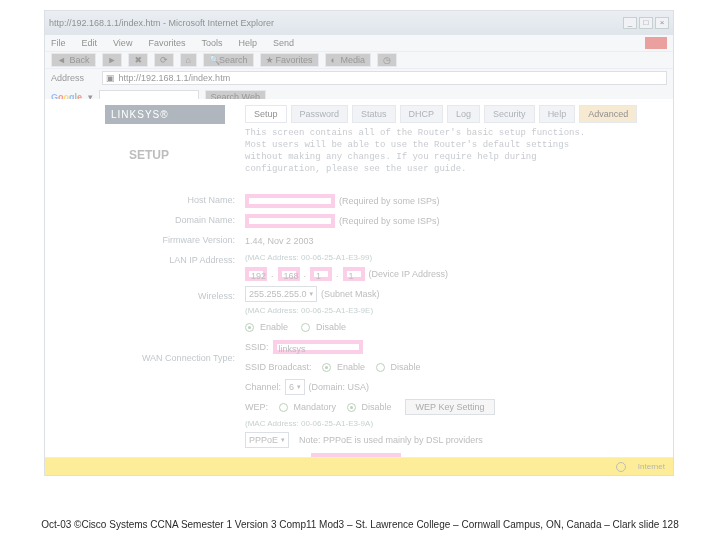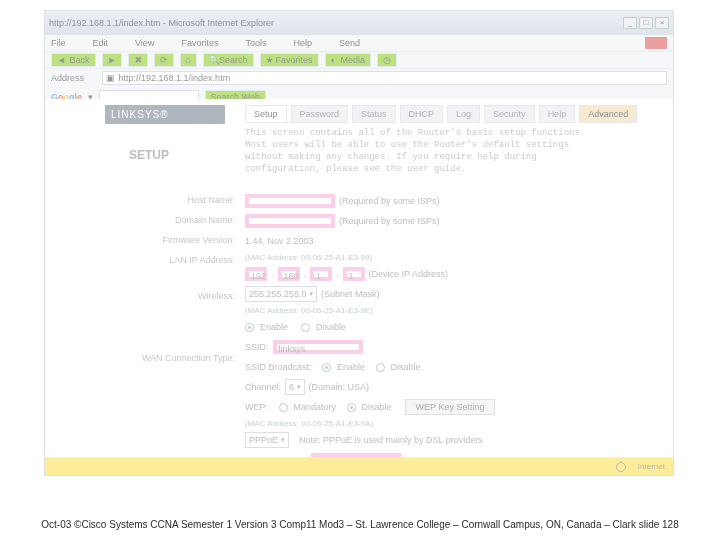--- a/index.html
+++ b/index.html
@@ -1,25 +1,25 @@
 <!DOCTYPE html>
 <html><head>
 <meta charset="utf-8">
 <style>
   * { box-sizing: border-box; margin: 0; padding: 0; }
   body { font-family: Tahoma, Arial, sans-serif; font-size: 10px; background: #fff; width: 720px; height: 540px; overflow: hidden; position: relative; }
   .win { position: absolute; left: 44px; top: 10px; width: 630px; height: 466px; border: 1px solid #c0c8d0; background: #f6f7f9; opacity: 0.55; }
   .titlebar { background: linear-gradient(#dce3ec,#c6d0dc); height: 16px; display: flex; align-items: center; padding: 12px 4px; font-size: 9px; color: #333; }
   .titlebar .t-text { flex: 1; }
   .winbtn { width: 14px; height: 12px; background: #e4e8ee; border: 1px solid #9aa; margin-left: 2px; text-align: center; line-height: 10px; font-size: 8px; }
-  .menubar { background: #f0f2f5; height: 16px; display: flex; align-items: center; gap: 27px; padding: 0 6px; font-size: 9px; color: #333; }
+  .menubar { background: #f0f2f5; height: 16px; display: flex; align-items: center; gap: 16px; padding: 0 6px; font-size: 9px; color: #333; }
   .menubar .spacer { flex: 1; }
   .menubar .goicon { width: 22px; height: 12px; background: #d9534f; }
   .toolbar { background: #eef1f5; height: 18px; display: flex; align-items: center; gap: 6px; padding: 0 6px; font-size: 9px; color: #444; border-top: 1px solid #dde; border-bottom: 1px solid #dde;}
-  .tbtn { padding: 1px 5px; background: #84cc16; border: 1px solid #d0d6de; }
+  .tbtn { padding: 1px 5px; background: #a3a3a3; border: 1px solid #d0d6de; }
   .icon { display:inline-block; width:10px; height:10px; vertical-align:middle; }
   .addrbar { background: #eef1f5; height: 18px; display: flex; align-items: center; gap: 18px; padding: 0 6px; font-size: 9px; color: #444; }
   .addrinput { flex: 1; height: 14px; background: #fff; border: 1px solid #c0c6ce; padding: 0 3px; display:flex; align-items:center;}
   .gbar { background: #eef1f5; height: 20px; display: flex; align-items: center; gap: 6px; padding: 0 6px; font-size: 9px; color: #444; border-bottom:1px solid #dde;}
   .glogo { font-weight: bold; }
   .glogo .gB{color:#4285f4}.glogo .gR{color:#ea4335}.glogo .gY{color:#fbbc05}.glogo .gG{color:#34a853}
   .gsearch { width: 100px; height: 14px; background:#fff; border:1px solid #c0c6ce;}
   .content { position: absolute; left: 0; right: 0; top: 88px; bottom: 18px; background: #fff; overflow: hidden; }
   .leftcol { position:absolute; left:60px; top:6px; width:120px; }
   .logo { background:#707c88; color:#fff; padding:4px 6px; font-size:10px; letter-spacing:1px; }

